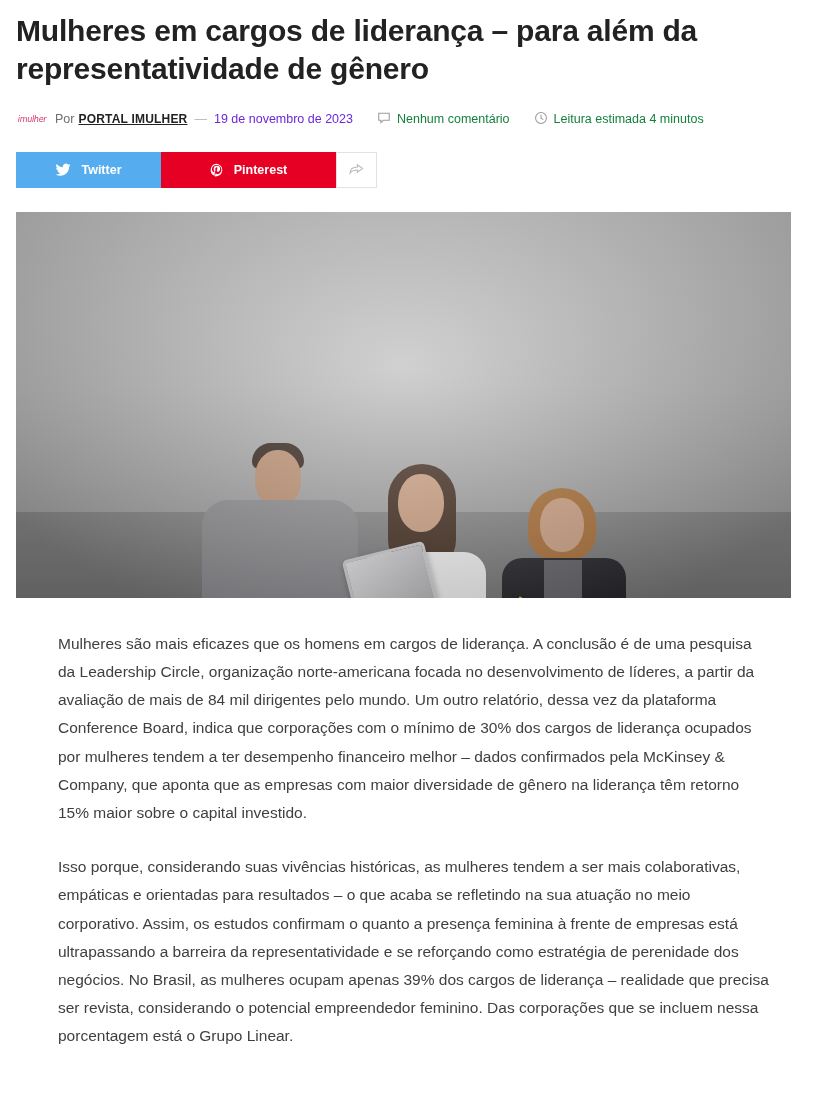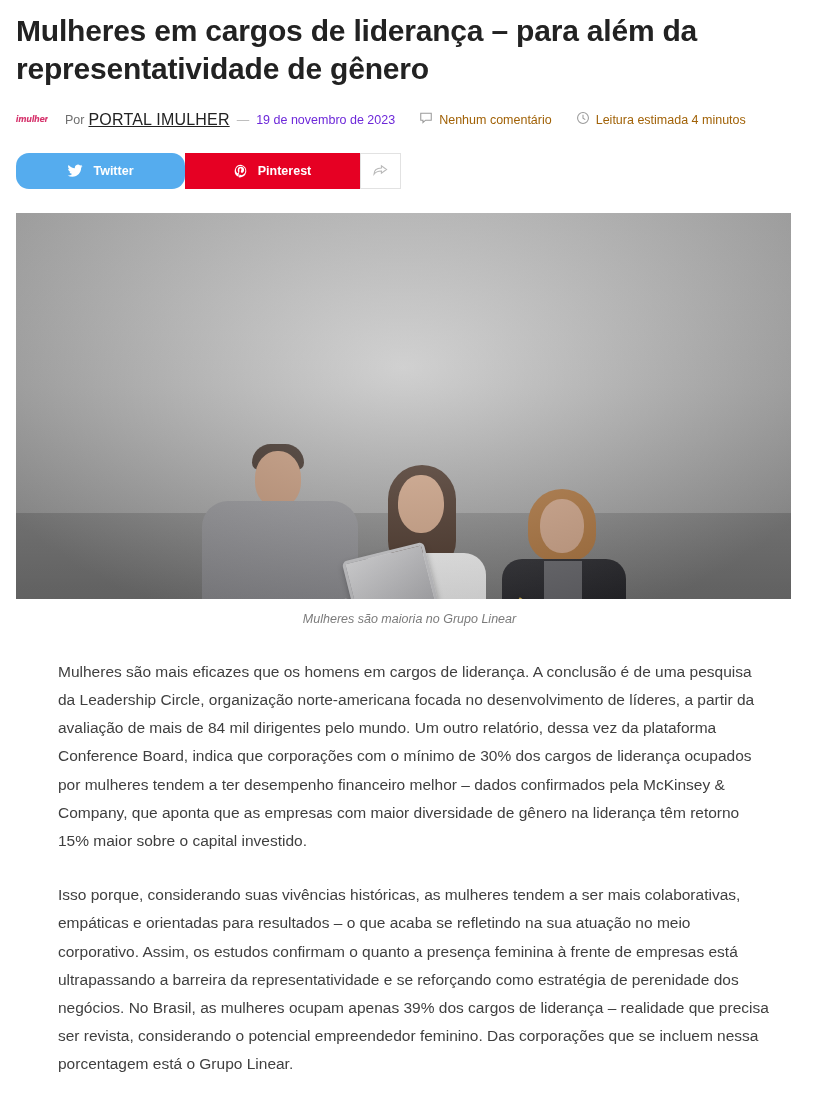--- a/index.html
+++ b/index.html
@@ -38,47 +38,47 @@
     display: flex;
     align-items: center;
     margin-top: 22px;
     font-size: 12.5px;
     color: #8a8a8a;
     white-space: nowrap;
   }
   .brand-logo {
     width: 32px;
     height: 16px;
-    margin-right: 17px;
+    margin-right: 7px;
     display: flex;
     align-items: center;
     justify-content: center;
     font-size: 8px;
     letter-spacing: -0.3px;
     color: #d6336c;
     font-family: "DejaVu Sans", sans-serif;
     font-style: italic;
-    font-weight: bold;
+    font-weight: normal;
     overflow: hidden;
   }
   .meta-by { color: #6f6f6f; margin-right: 4px; }
   .meta-author {
     color: #222;
-    font-weight: normal;
+    font-weight: bold;
     letter-spacing: 0.2px;
-    font-size: 16px;
+    font-size: 12px;
     text-transform: uppercase;
   }
   .meta-dash { margin: 0 7px; color: #b5b5b5; }
   .meta-date { color: #6d28d9; }
   .meta-item {
     display: flex;
     align-items: center;
     margin-left: 24px;
-    color: #a16207;
+    color: #15803d;
   }
   .meta-item .mi-label { margin-left: 6px; }
   .icon-svg { display: block; }
 
   
   .share-row {
     display: flex;
     align-items: stretch;
     margin-top: 24px;
   }
@@ -92,21 +92,21 @@
     font-weight: bold;
     cursor: pointer;
     user-select: none;
   }
   .share-btn .sb-icon {
     margin-right: 10px;
     display: flex;
     align-items: center;
   }
   .share-facebook { background: #3b5998; width: 139px; }
-  .share-twitter  { background: #55acee; width: 169px; border-radius: 13px; }
+  .share-twitter  { background: #55acee; width: 145px; }
   .share-pinterest{ background: #e60023; width: 175px; }
   .share-more {
     width: 41px;
     background: #fff;
     border: 1px solid #e2e2e2;
     display: flex;
     align-items: center;
     justify-content: center;
     color: #b9b9b9;
     cursor: pointer;
@@ -296,21 +296,20 @@
 
       <div class="p3-hair"></div>
       <div class="p3-head"></div>
       <div class="p3-body"></div>
       <div class="p3-inner"></div>
 
       <div class="p3-ruler"></div>
 
       <div class="vignette"></div>
     </div>
-    <div class="figcap">Mulheres são maioria no Grupo Linear</div>
   </div>
 
   <div class="body-copy">
     <p>Mulheres são mais eficazes que os homens em cargos de liderança. A conclusão é de uma pesquisa da Leadership Circle, organização norte-americana focada no desenvolvimento de líderes, a partir da avaliação de mais de 84 mil dirigentes pelo mundo. Um outro relatório, dessa vez da plataforma Conference Board, indica que corporações com o mínimo de 30% dos cargos de liderança ocupados por mulheres tendem a ter desempenho financeiro melhor – dados confirmados pela McKinsey &amp; Company, que aponta que as empresas com maior diversidade de gênero na liderança têm retorno 15% maior sobre o capital investido.</p>
     <p>Isso porque, considerando suas vivências históricas, as mulheres tendem a ser mais colaborativas, empáticas e orientadas para resultados – o que acaba se refletindo na sua atuação no meio corporativo. Assim, os estudos confirmam o quanto a presença feminina à frente de empresas está ultrapassando a barreira da representatividade e se reforçando como estratégia de perenidade dos negócios. No Brasil, as mulheres ocupam apenas 39% dos cargos de liderança – realidade que precisa ser revista, considerando o potencial empreendedor feminino. Das corporações que se incluem nessa porcentagem está o Grupo Linear.</p>
   </div>
 
 </div>
 
 </body></html>

